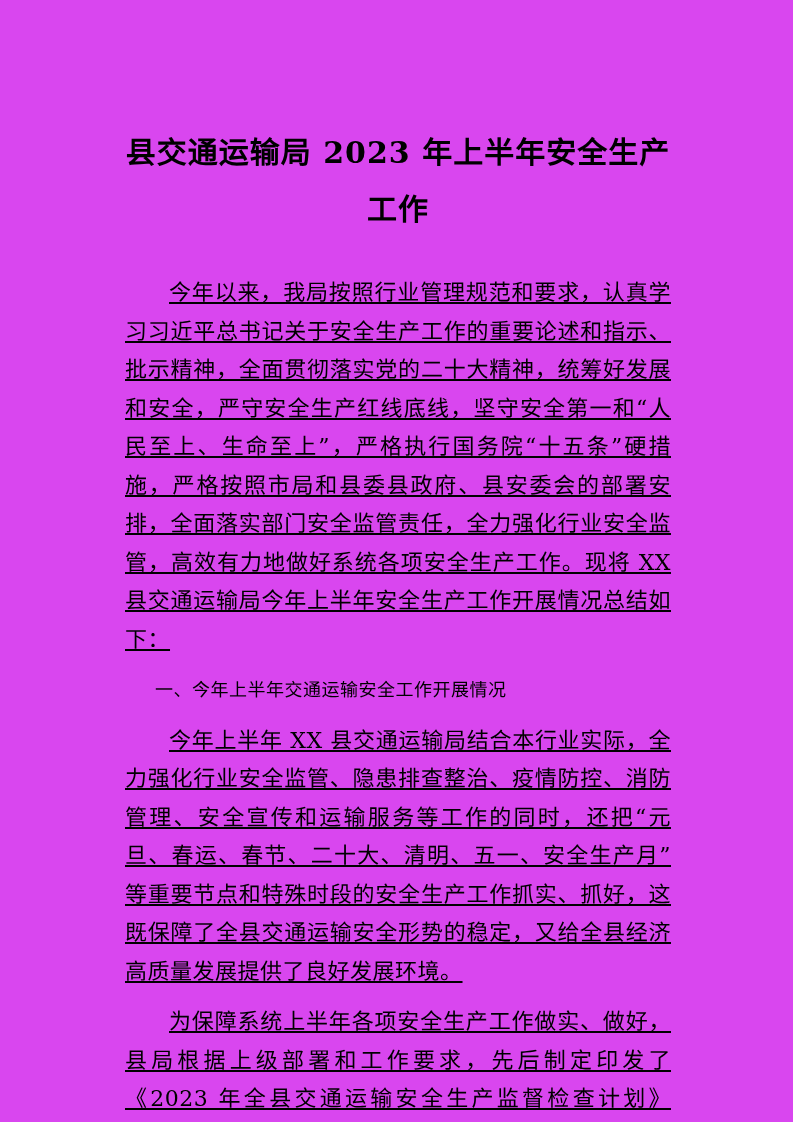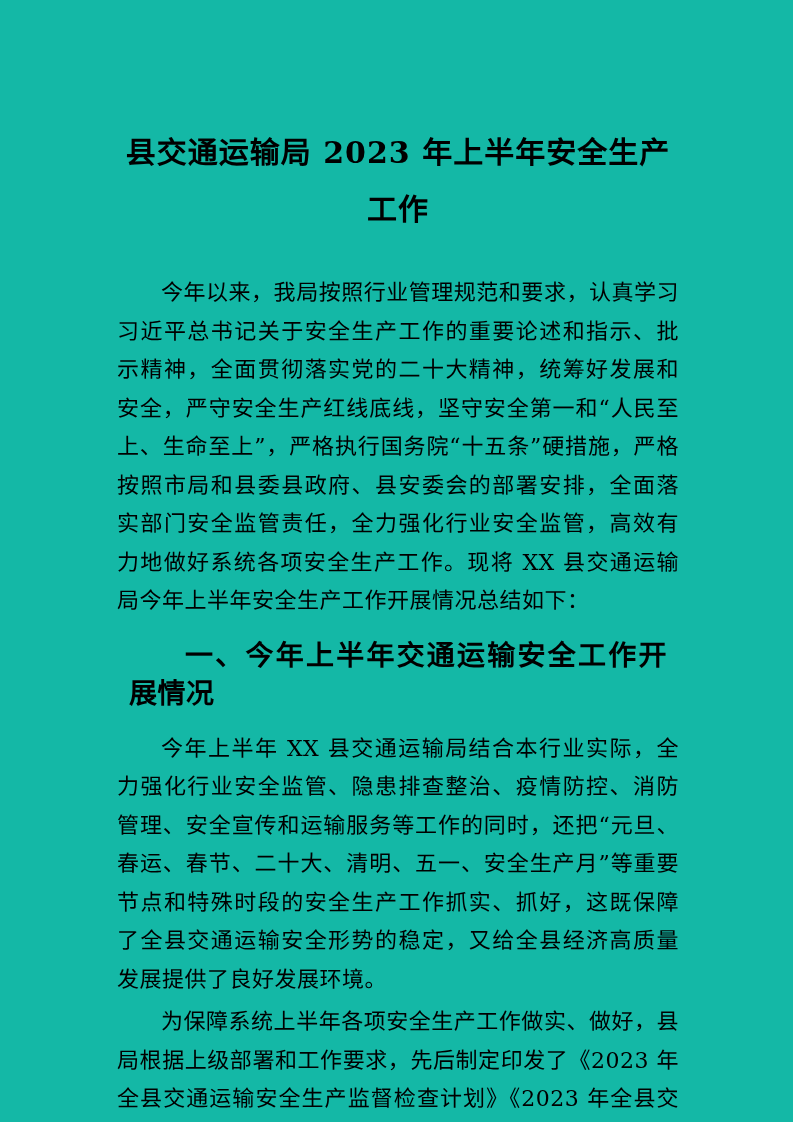--- a/index.html
+++ b/index.html
@@ -5,21 +5,21 @@
   html, body {
     margin: 0;
     padding: 0;
     background: #ffffff;
   }
   .page {
     position: relative;
     width: 793px;
     height: 1122px;
     margin: 0 auto;
-    background: #14b8a6;
+    background: #d946ef;
     overflow: hidden;
     color: #000000;
     font-family: "DejaVu Serif", "Liberation Serif", serif;
   }
   .content {
     padding: 124px 110px 0 113px;
   }
   .doc-title {
     margin: 0;
     font-size: 30px;
@@ -32,30 +32,31 @@
     display: block;
   }
   .doc-body {
     margin-top: 36px;
     font-size: 22px;
     line-height: 38.5px;
     text-align: justify;
     text-justify: inter-character;
   }
   .para {
-    margin: 4px;
+    margin: 12px;
     text-indent: 2em;
     letter-spacing: 0.5px;
+    text-decoration: underline;
   }
   .section-heading {
-    margin: 16px;
+    margin: 6px;
     text-indent: 2em;
-    font-size: 28px;
+    font-size: 18px;
     line-height: 38.5px;
-    font-weight: 700;
+    font-weight: 400;
     font-family: "DejaVu Sans", "Liberation Sans", sans-serif;
     letter-spacing: 0.5px;
   }
 </style>
 </head>
 <body>
 
 <div class="page">
   <div class="content">
 

